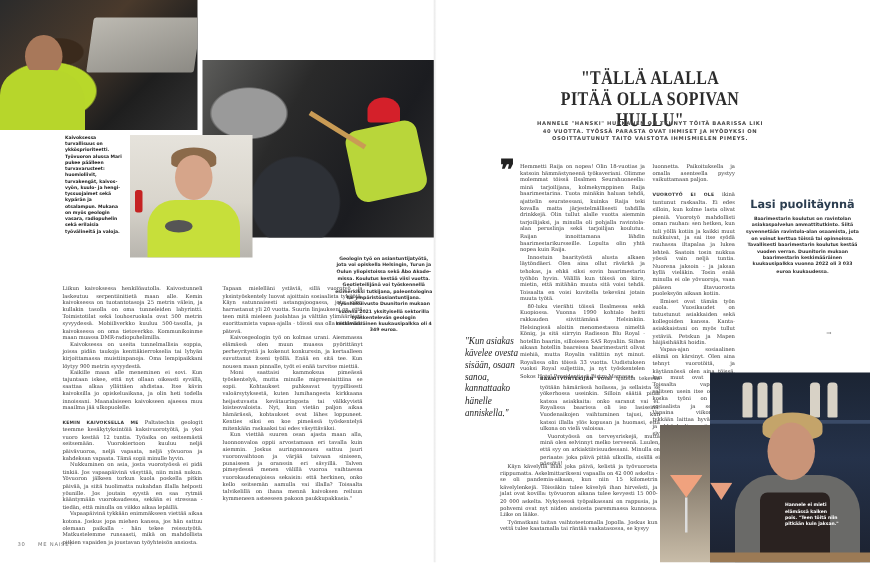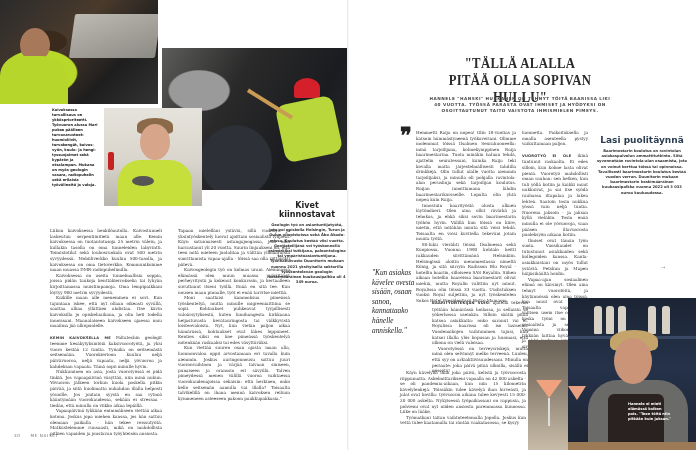--- a/index.html
+++ b/index.html
@@ -63,21 +63,21 @@
   .col { position: absolute; font-size: 4.2px; line-height: 5.6px; color: #333; text-align: justify; }
   .col p { text-indent: 6px; margin-bottom: 0; }
   .col p.first { text-indent: 0; }
   .col .run-in { font-family: "DejaVu Sans", sans-serif; font-weight: bold; font-size: 3.6px; letter-spacing: 0.2px; text-transform: uppercase; }
   .col .spacer { height: 6px; }
 
   
   .sidebar { position: absolute; text-align: center; font-family: "DejaVu Sans", sans-serif; }
   .sidebar .sb-title { font-weight: bold; font-size: 8px; line-height: 9px; color: #222; }
   .sidebar .sb-body { font-size: 3.7px; line-height: 5.2px; font-weight: bold; color: #333; margin-top: 4px; }
-  .sidebar-right .sb-title { color: #2c3e50; font-size: 9px; line-height: 10px; }
+  .sidebar-right .sb-title { color: #2c3e50; font-size: 9px; line-height: 10px; margin-top: 24px; }
 
   
   .headline { position: absolute; left: 430px; top: 54px; width: 180px; text-align: center; font-family: "Liberation Serif", serif; font-weight: bold; font-size: 15.5px; line-height: 17px; letter-spacing: 0.4px; color: #2b2b2b; transform: scaleX(0.82); transform-origin: center; }
   .deck { position: absolute; left: 428px; top: 96px; width: 184px; text-align: center; font-family: "DejaVu Sans", sans-serif; font-weight: bold; font-size: 4.2px; line-height: 6px; letter-spacing: 0.5px; color: #4a4a4a; }
 
   .quote-marks { position: absolute; left: 400px; top: 127px; font-family: "Liberation Serif", serif; font-weight: bold; font-size: 22px; line-height: 18px; color: #222; }
 
   .pull-quote { position: absolute; left: 372px; top: 268px; width: 60px; font-family: "Liberation Serif", serif; font-style: italic; font-size: 8.6px; line-height: 9.6px; color: #222; transform: scaleX(0.85); transform-origin: left; }
 
   .folio { position: absolute; left: 14px; top: 433px; font-family: "DejaVu Sans", sans-serif; font-size: 4.2px; letter-spacing: 0.6px; color: #777; }
@@ -105,21 +105,20 @@
 
   <div class="photo photo-portrait">
     <div class="extinguisher"></div>
     <div class="hair"></div>
     <div class="face"></div>
     <div class="vest"></div>
     <div class="rock"></div>
   </div>
 
   <div class="sidebar" style="left:268px; top:201px; width:78px;">
-    <div class="sb-title">Kivet kiinnostavat</div>
     <div class="sb-body">Geologin työ on asiantuntijatyötä, jota voi opiskella Helsingin, Turun ja Oulun yliopis­toissa sekä Åbo Akade­missa. Koulutus kestää viisi vuotta. Geotieteili­jänä voi työskennellä esimerkiksi tutkijana, paleontologina tai ympäristöasiantuntijana. Työnhakuivusto Duunitorin mukaan vuonna 2021 yksityisellä sektorilla työskentelevän geologin keskimääräinen kuukausipalkka oli 4 349 euroa.</div>
   </div>
 
   <div class="col" style="left:50px; top:228px; width:112px;">
     <p class="first">Liikun kaivoksessa henkilöautolla. Kaivostunneli laskeutuu serpentiinitietä maan alle. Kemin kaivoksessa on tuotantotasoja 25 metrin välein, ja kullakin tasolla on oma tunneleiden labyrintti. Toimistotilat sekä louhosruokala ovat 500 metrin syvyydessä. Mobiiliverkko kuuluu 500-tasolla, ja kaivoksessa on oma tietoverkko. Kommunikoinme maan muassa DMR-radiopuhelimilla.</p>
     <p>Kaivoksessa on useita tunnelmallisia soppia, joissa pidän taukoja kenttäkierrokselia tai lyhyän kirjoittamassa muistiinpanoja. Oma lempipaikkani löytyy 900 metrin syvyydestä.</p>
     <p>Kaikille maan alle meneminen ei sovi. Kun tajuntaan iskee, että nyt ollaan oikeasti syvällä, saattaa alkaa yllättäen ahdistaa. Itse kävin kaivoksilla jo opiskeluaikana, ja olin heti todella innoissani. Maanalaiseen kaivokseen ajaessa muu maailma jää ulkopuolelle.</p>
     <div class="spacer"></div>
     <p class="first"><span class="run-in">KEMIN KAIVOKSELLA ME</span> <span>Paltatechin geologit teemme kesäkytyksintöiä kaksivuorotyötä, ja yksi vuoro kestää 12 tuntia. Työaika on seitsemästä seitsemään. Vuorokiertoon kuuluu neljä päivävuoroa, neljä vapaata, neljä yövuoroa ja kahdeksan vapaata. Tämä sopii minulle hyvin.</span></p>
     <p>Nukkuminen on asia, josta vuorotyössä ei pidä tinkiä. Jos vapaapäivinä väsyttää, niin minä nukun. Yövuoron jälkeen torkun kuola poskella pitkin päivää, ja siitä huolimatta nukahdan illalla helposti yöunille. Jos joutain syystä en saa rytmiä kääntymään vuorokaudessa, sekään ei stressaa - tiedän, että minulla on viikko aikaa lepäillä.</p>

